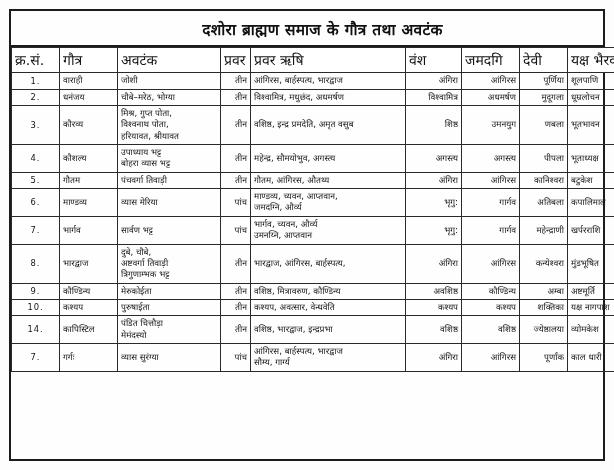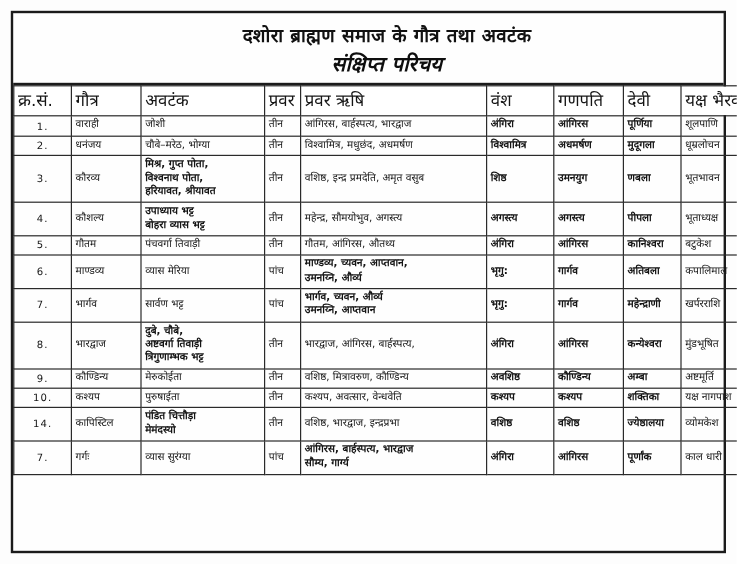--- a/index.html
+++ b/index.html
@@ -90,37 +90,36 @@
   col.c-devi  { width: 48px; }
   col.c-yaksh { width: 60px; }
 
   td.sno {
     text-align: center;
     font-family: "DejaVu Sans", sans-serif;
     font-size: 8.4px;
     letter-spacing: 0.9px;
     color: #202020;
   }
-  td.pravar { text-align: left; }
-  td.vansh, td.gan, td.devi { text-align: left; font-weight: bold; }
+  td.pravar { text-align: right; }
+  td.vansh, td.gan, td.devi { text-align: right; }
   td.yaksh { text-align: left; }
   th.sno-h { text-align: center; }
   th.pravar-h { text-align: left; }
   th.vansh-h, th.gan-h, th.devi-h { text-align: center; }
-  .cell-lines span { display: block; font-weight: bold; }
+  .cell-lines span { display: block; }
 </style>
 </head>
 <body>
 
 <div id="page">
   <div class="sheet">
 
     <div class="title-block">
       <div class="title-main">दशोरा ब्राह्मण समाज के गौत्र तथा अवटंक</div>
-      <div class="title-sub">संक्षिप्त परिचय</div>
     </div>
 
     <table class="grid">
       <colgroup>
         <col class="c-sno">
           <col class="c-gotra">
           <col class="c-avat">
           <col class="c-pravar">
         <col class="c-rishi">
           <col class="c-vansh">
@@ -129,21 +128,21 @@
           <col class="c-yaksh">
       </colgroup>
       <thead>
         <tr>
           <th class="sno-h">क्र.सं.</th>
           <th>गौत्र</th>
           <th>अवटंक</th>
           <th class="pravar-h">प्रवर</th>
           <th>प्रवर ऋषि</th>
           <th class="vansh-h">वंश</th>
-          <th class="gan-h">गणपति</th>
+          <th class="gan-h">जमदगि</th>
           <th class="devi-h">देवी</th>
           <th>यक्ष भैरव</th>
         </tr>
       </thead>
       <tbody id="table-body">
           <tr>
             <td class="sno">1.</td>
             <td>वाराही</td>
             <td>जोशी</td>
             <td class="pravar">तीन</td>
@@ -209,21 +208,21 @@
             <td class="yaksh">बटुकेश</td>
           </tr>
           <tr>
             <td class="sno">6.</td>
             <td>माण्डव्य</td>
             <td>व्यास मेरिया</td>
             <td class="pravar">पांच</td>
             <td>
               <div class="cell-lines">
                 <span>माण्डव्य, च्यवन, आप्तवान,</span>
-                <span>उमनय्नि, और्व्य</span>
+                <span>जमदग्नि, और्व्य</span>
               </div>
             </td>
             <td class="vansh">भृगु:</td>
             <td class="gan">गार्गव</td>
             <td class="devi">अतिबला</td>
             <td class="yaksh">कपालिमाल</td>
           </tr>
           <tr>
             <td class="sno">7.</td>
             <td>भार्गव</td>

